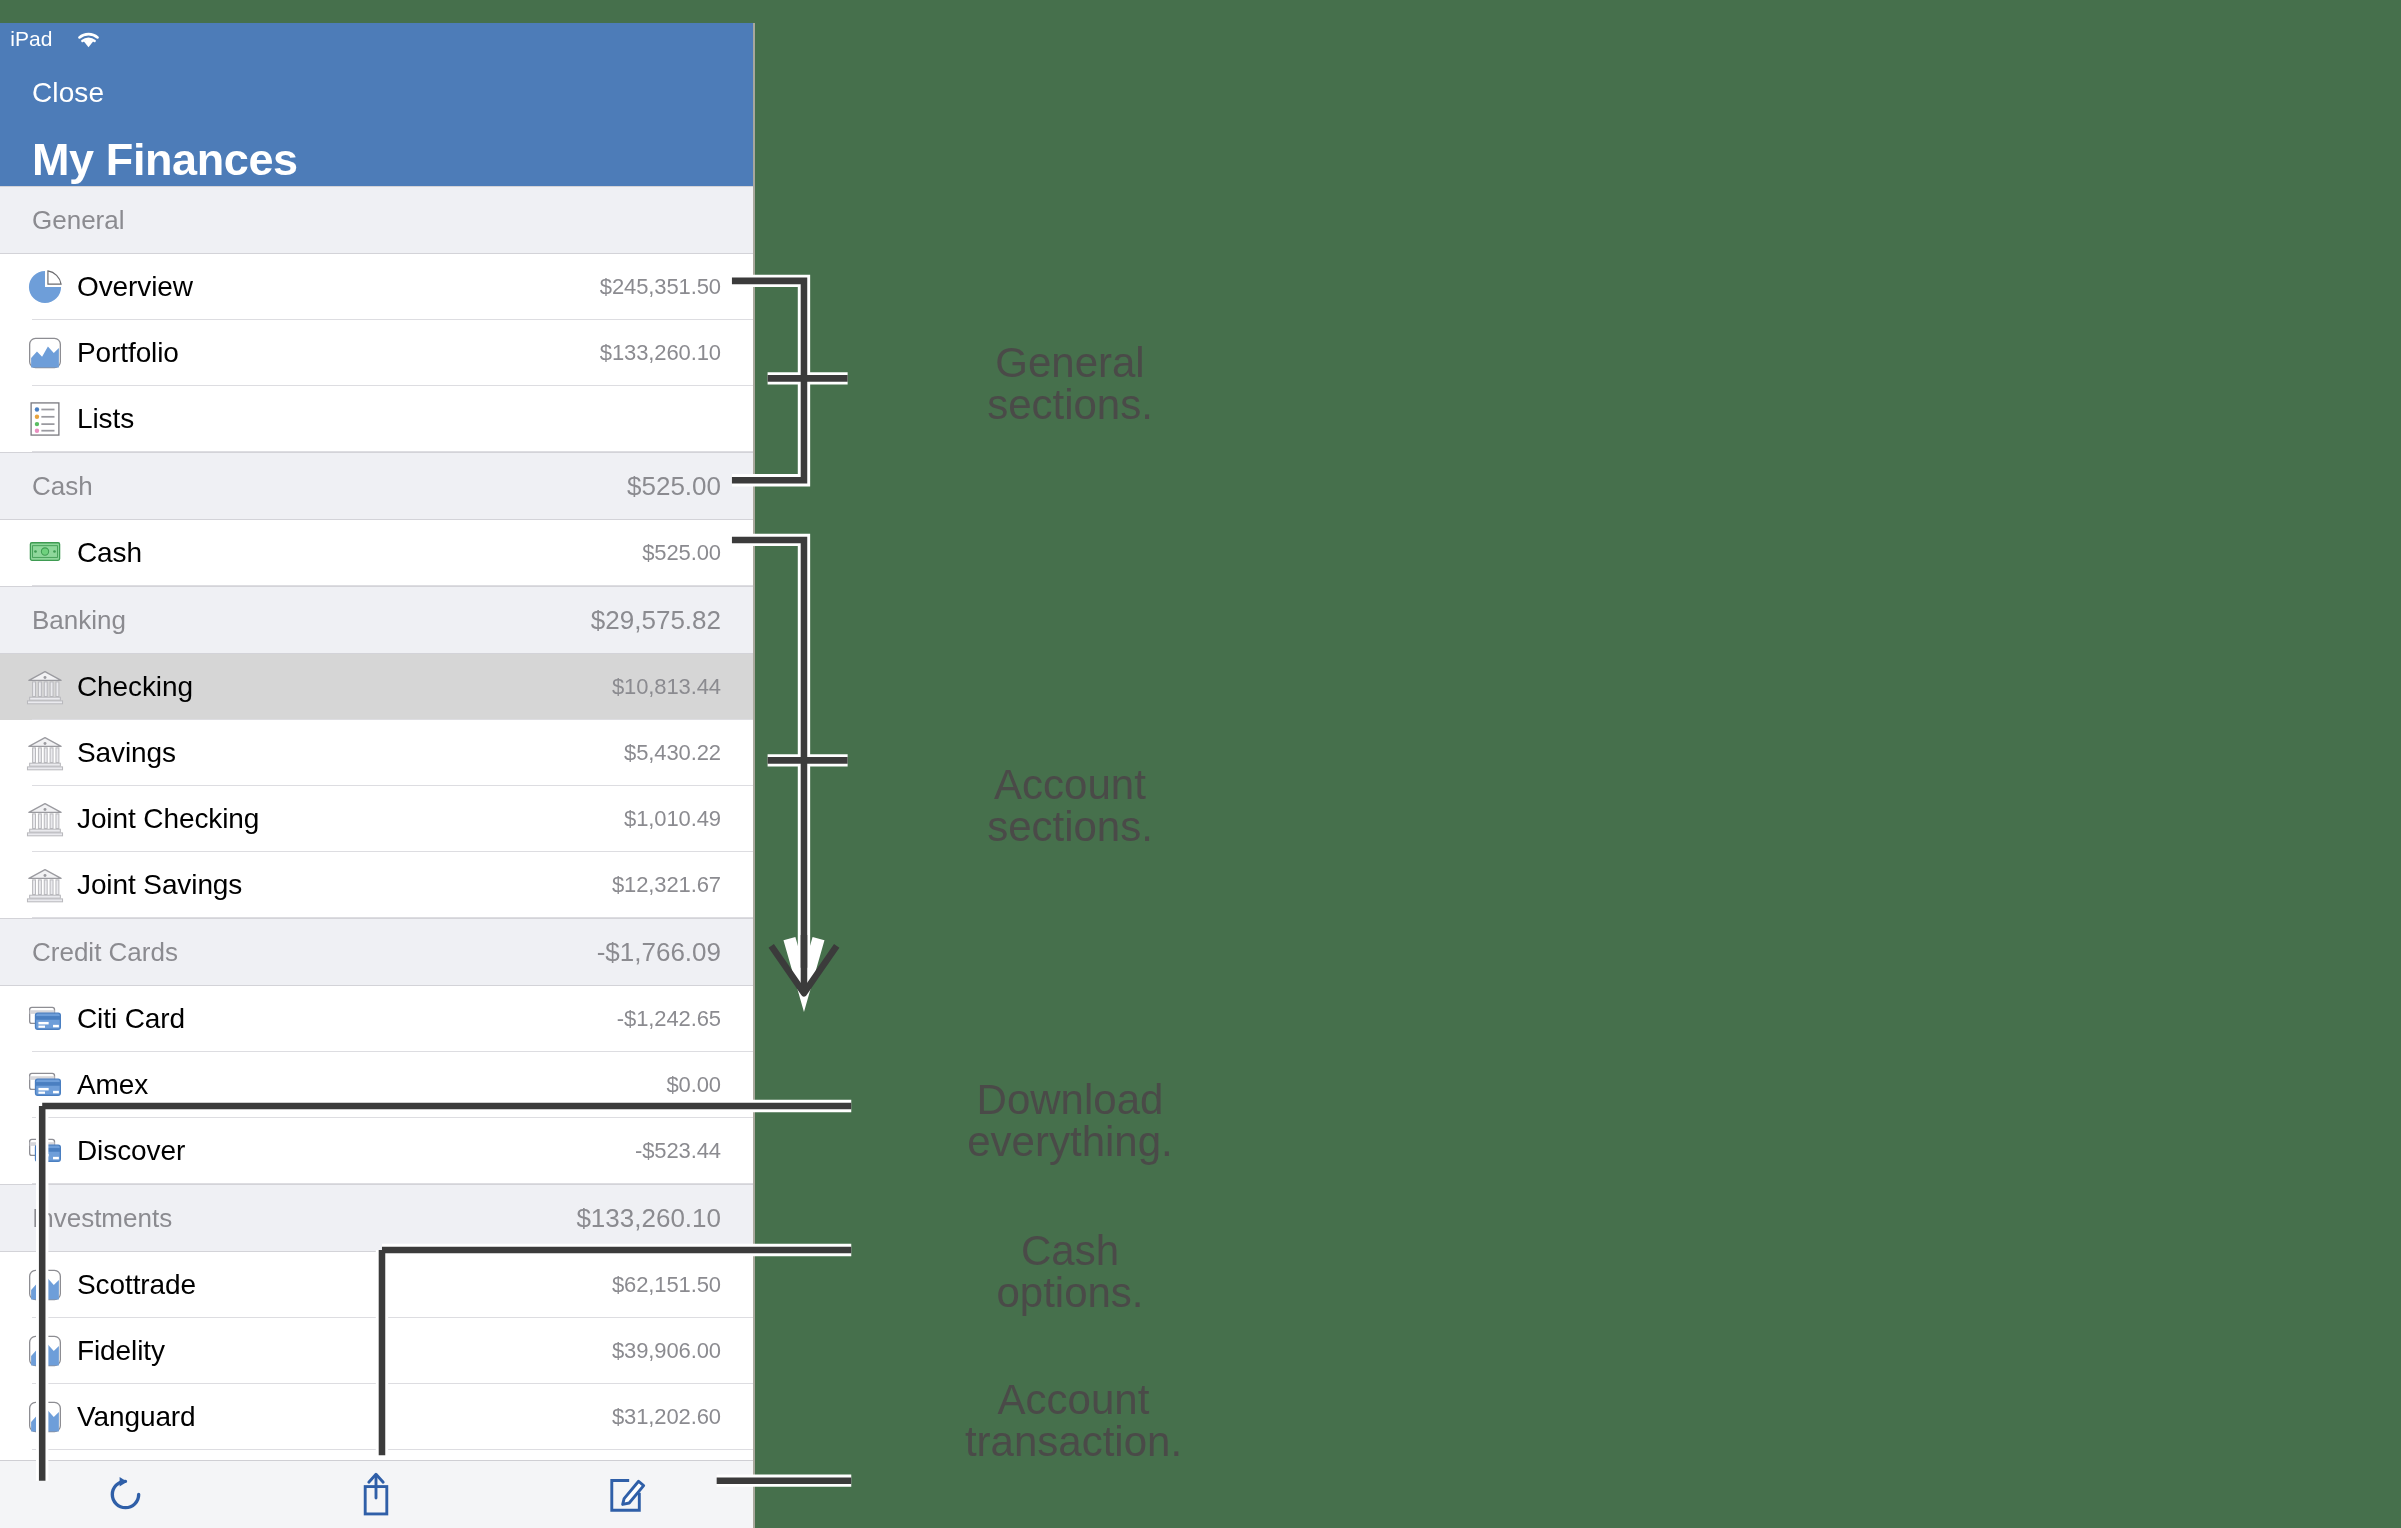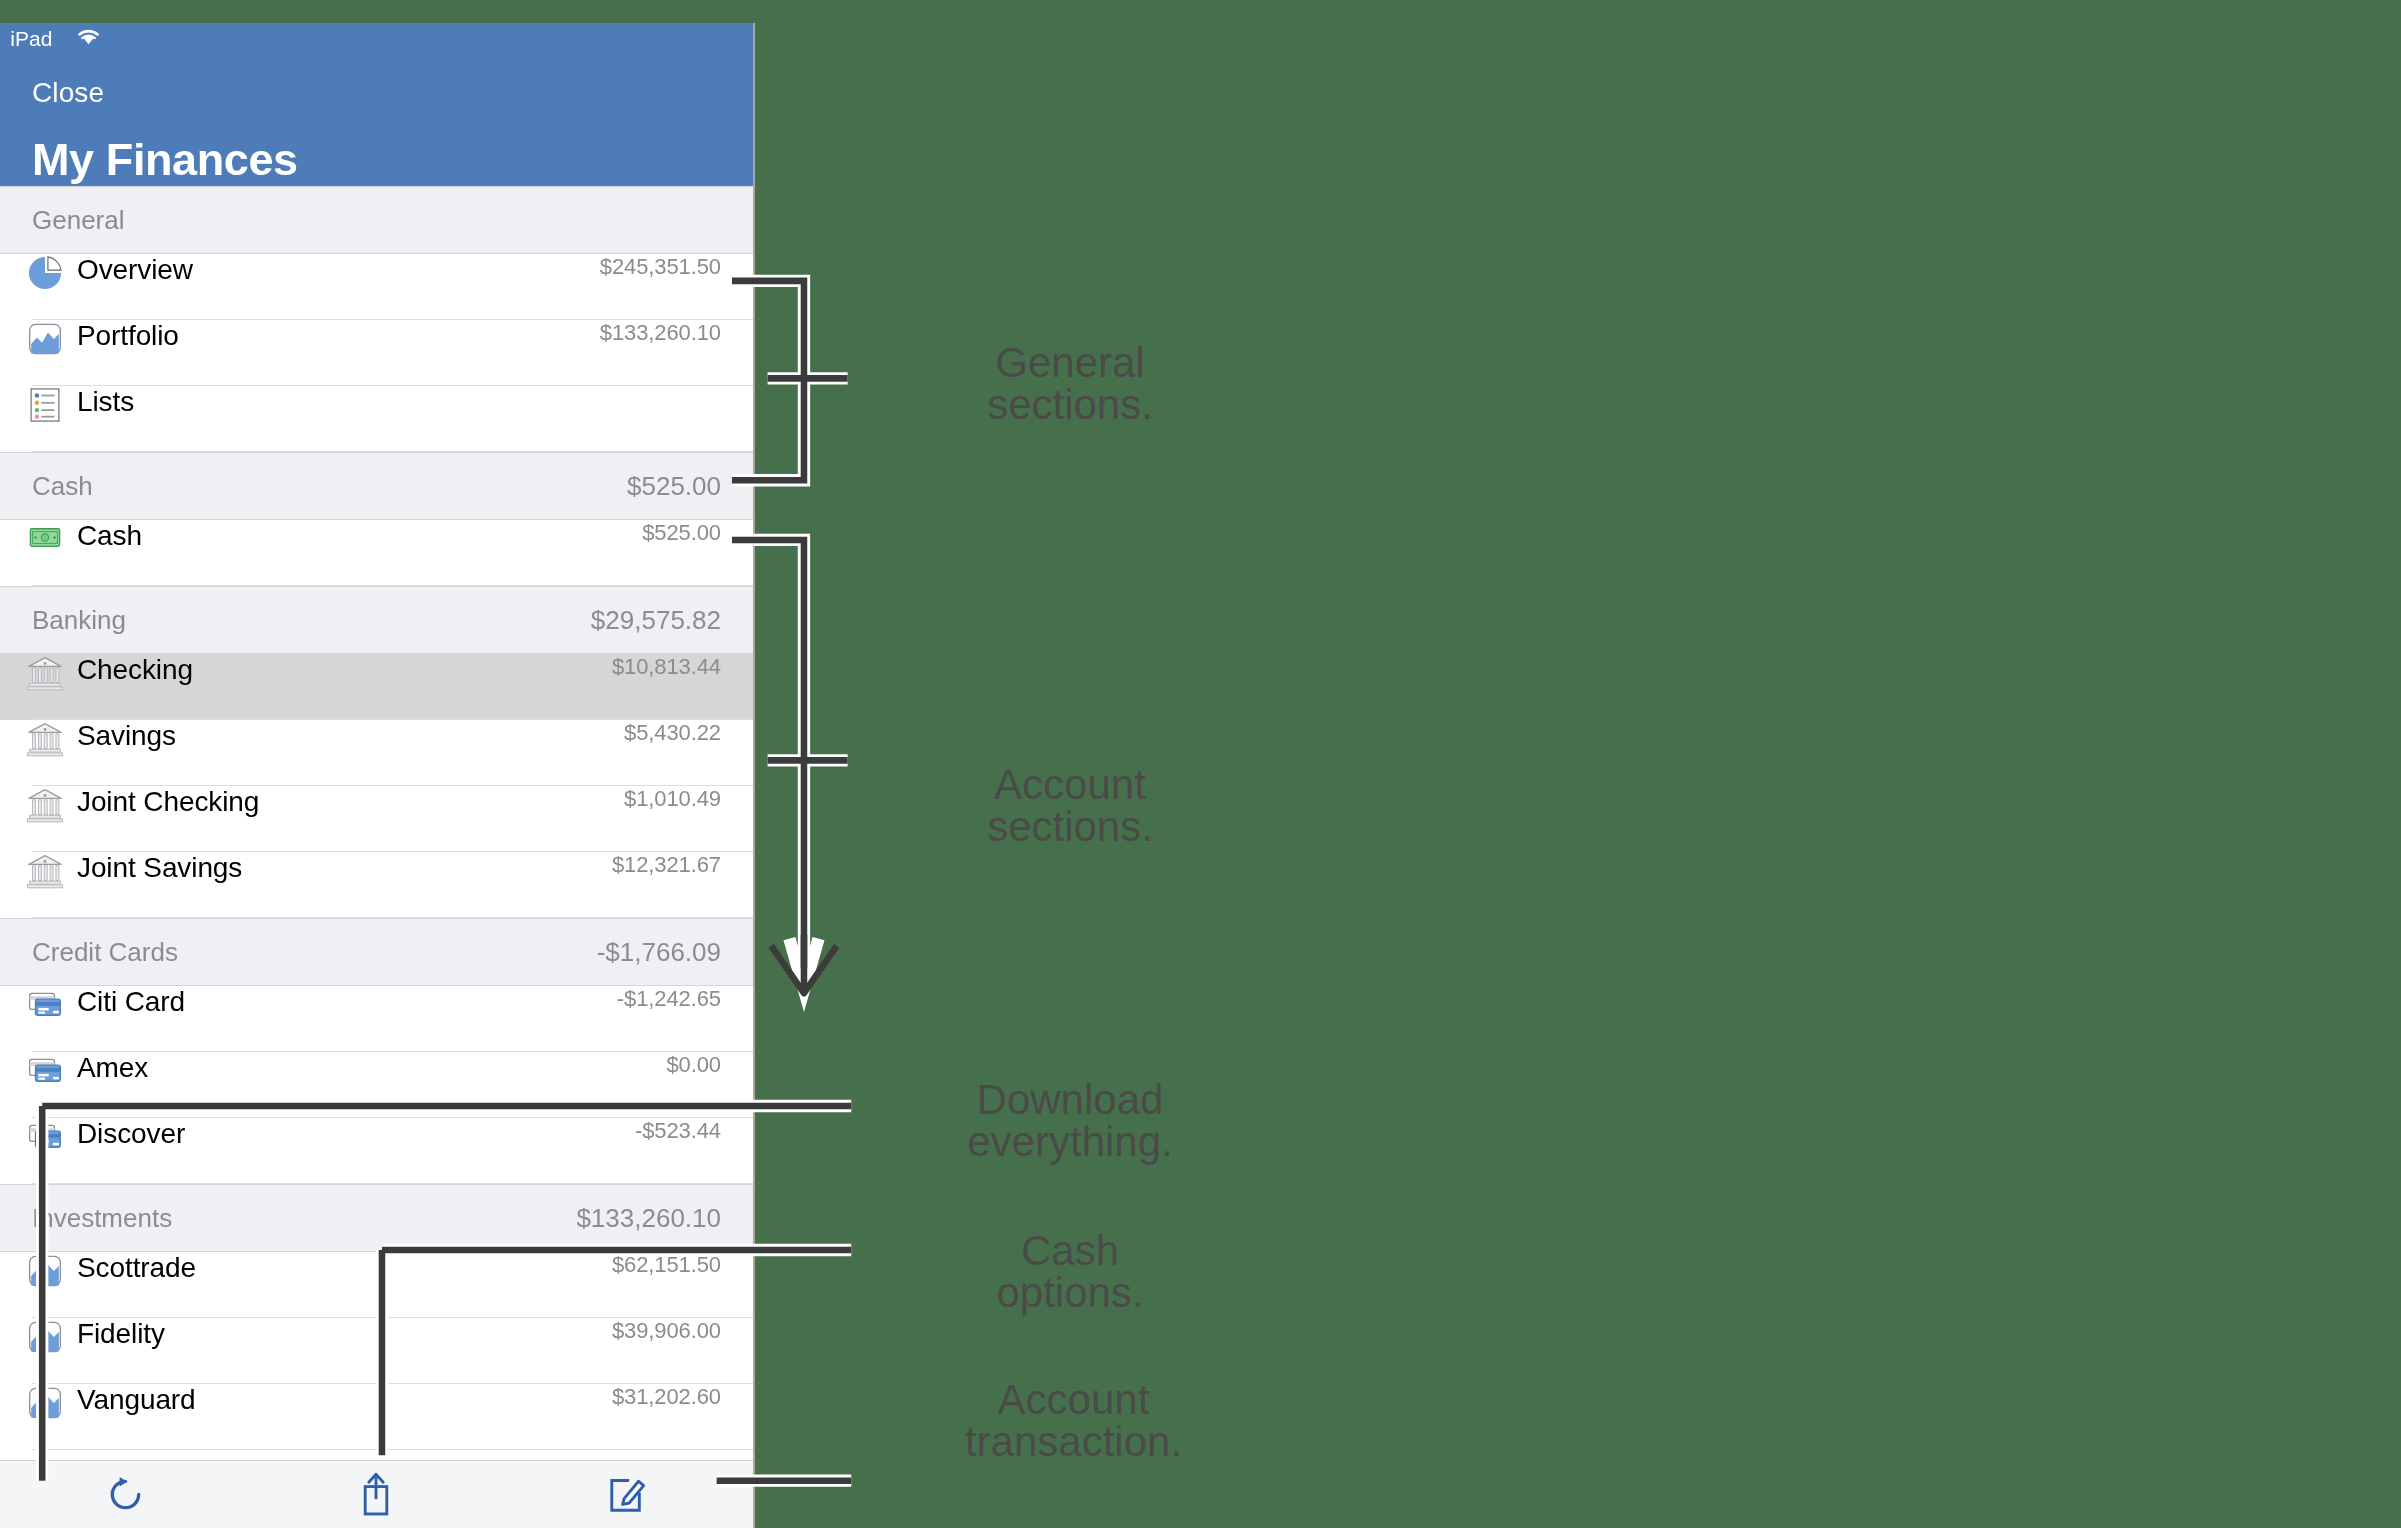--- a/index.html
+++ b/index.html
@@ -13,41 +13,41 @@
   #panel{
     position:absolute;left:0;top:23px;width:755px;height:1505px;
     background:#ffffff;overflow:hidden;
     box-sizing:border-box;border-right:2.2px solid #a8a89c;
   }
   
   .nav{
     background:#4d7cb8;height:163px;width:100%;position:relative;box-sizing:border-box;
   }
   .statusbar{
-    position:absolute;left:10.2px;top:4.4px;display:flex;gap:23px;
+    position:absolute;left:10.2px;top:4.4px;display:flex;align-items:center;gap:23px;
     color:#ffffff;font-size:21px;letter-spacing:0.1px;
   }
   .wifi{display:block;}
   .close-btn{
     position:absolute;left:32px;top:54px;color:#ffffff;font-size:28px;letter-spacing:0.1px;
   }
   .nav-title{
     position:absolute;left:32px;top:111px;color:#ffffff;font-size:45px;font-weight:bold;
     letter-spacing:-0.4px;
   }
   
   .section-header{
     height:68px;background:#eff0f4;display:flex;align-items:center;
     padding:0 32px 0 32px;box-sizing:border-box;
     border-top:1.5px solid #d3d3d8;border-bottom:1.5px solid #d3d3d8;
     color:#8b8b90;font-size:26px;
   }
   .section-header .amt{margin-left:auto;font-size:26px;color:#8b8b90;}
   .row{
-    height:66px;background:#ffffff;display:flex;
+    height:66px;background:#ffffff;display:flex;align-items:center;
     padding:0 32px 0 26px;box-sizing:border-box;position:relative;
   }
   .row.sel{background:#d6d6d6;}
   .row .sep{
     position:absolute;left:32px;right:0;bottom:0;height:1.5px;background:#dddde1;
   }
   .row .ico{width:38px;height:38px;flex:0 0 38px;margin-right:13px;display:block;}
   .row .lbl{font-size:28px;color:#000000;letter-spacing:-0.1px;}
   .row .amt{margin-left:auto;font-size:22px;color:#8b8b90;letter-spacing:-0.1px;}
   

